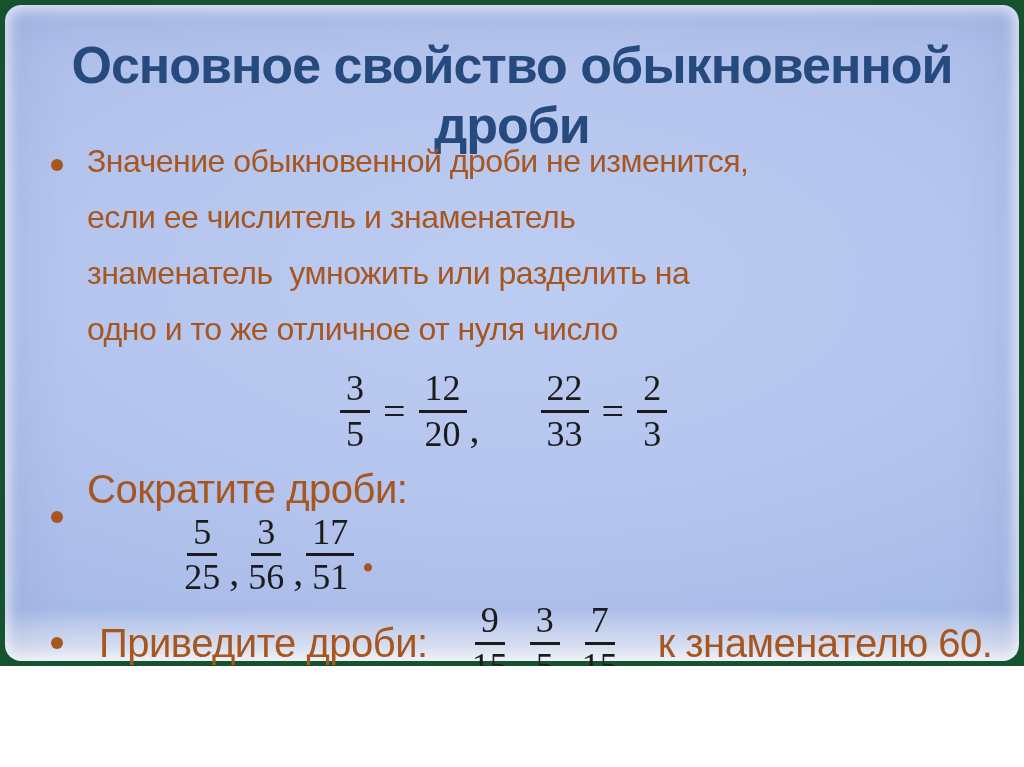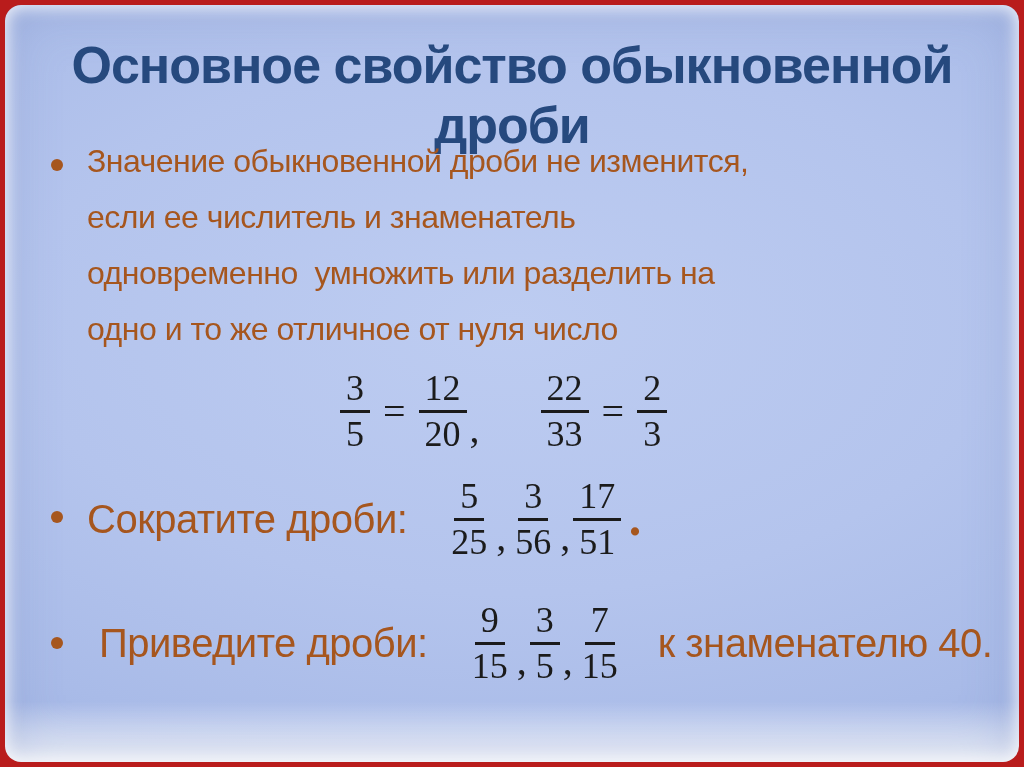--- a/index.html
+++ b/index.html
@@ -1,18 +1,18 @@
 <!DOCTYPE html>
 <html><head>
 <meta charset="utf-8">
 <style>
   html,body { margin:0; padding:0; background:#ffffff; }
   .stage {
-    position:relative; width:1024px; height:767px;
-    background:#b91c1c; overflow:hidden;
+    position:relative; width:1024px; height:666px;
+    background:#14532d; overflow:hidden;
     font-family:"Liberation Sans","DejaVu Sans",sans-serif;
   }
   
   .slide {
     position:absolute; left:5px; top:5px; right:5px; bottom:5px;
     border-radius:16px;
     background:
       linear-gradient(to bottom, rgba(255,255,255,0) 92%, rgba(255,255,255,0.85) 99.5%),
       radial-gradient(ellipse 115% 85% at 50% 42%, #bdccf1 0%, #b4c4ed 42%, #a9bbe8 68%, #97abdd 100%);
     box-shadow:
@@ -49,21 +49,21 @@
   .cma { font-size:40px; margin:0 3px; transform:translateY(17px); }
   .eqrow {
     position:absolute; left:335px; top:356px; height:100px;
     display:flex; align-items:center;
   }
   .eqgroup { display:flex; align-items:center; }
   .eqgroup.second { margin-left:58px;text-align:center; }
   .taskrow {
     position:absolute; left:82px; display:flex; align-items:center;
   }
-  .row2 { top:462px; height:104px; }
+  .row2 { top:462px; height:104px;flex-direction:column; }
   .row3 { top:584px; height:108px;margin-left:12px; }
   .task-label { font-size:40px; }
   .fracs { display:flex; align-items:center; margin-left:38px; position:relative; }
   .prd {
     position:absolute; right:-20px; top:30px;
     font-size:50px; line-height:24px; color:#A6561E;
     font-family:"Liberation Serif","DejaVu Serif",serif; font-weight:bold;
   }
   .suffix { margin-left:34px; font-size:40px; }
 </style>
@@ -72,21 +72,21 @@
 
 <div class="stage">
   <div class="slide">
 
     <h1 class="title">Основное свойство обыкновенной дроби</h1>
 
     <span class="dot dot1"></span>
     <div class="b1 body-text">
       <div class="line">Значение обыкновенной дроби не изменится,</div>
       <div class="line">если ее числитель и знаменатель</div>
-      <div class="line">одновременно  умножить или разделить на</div>
+      <div class="line">знаменатель  умножить или разделить на</div>
       <div class="line">одно и то же отличное от нуля число</div>
     </div>
 
     <div class="eqrow math">
       <div class="eqgroup">
         <span class="frac">
           <span class="num">3</span>
           <span class="den">5</span>
         </span>
         <span class="eqsign">=</span>
@@ -143,17 +143,17 @@
         <span class="frac">
           <span class="num">3</span>
           <span class="den">5</span>
         </span>
         <span class="cma">,</span>
         <span class="frac">
           <span class="num">7</span>
           <span class="den">15</span>
         </span>
       </span>
-      <span class="suffix body-text">к знаменателю 40.</span>
+      <span class="suffix body-text">к знаменателю 60.</span>
     </div>
 
   </div>
 </div>
 
 </body></html>

